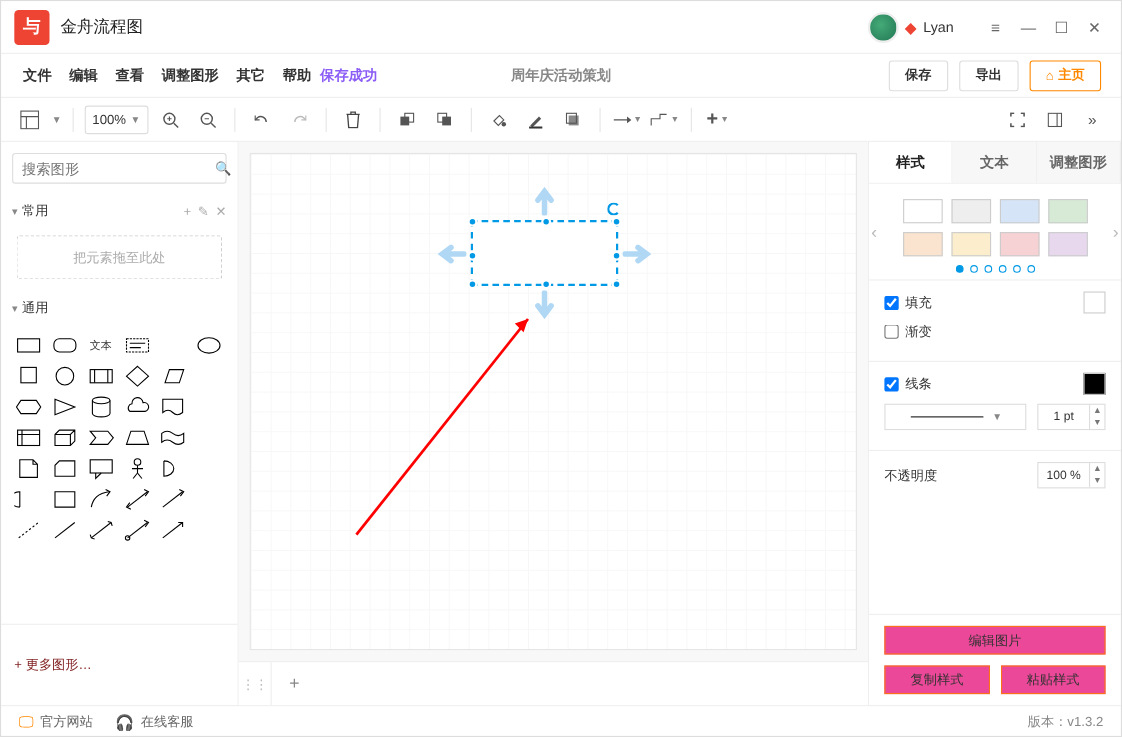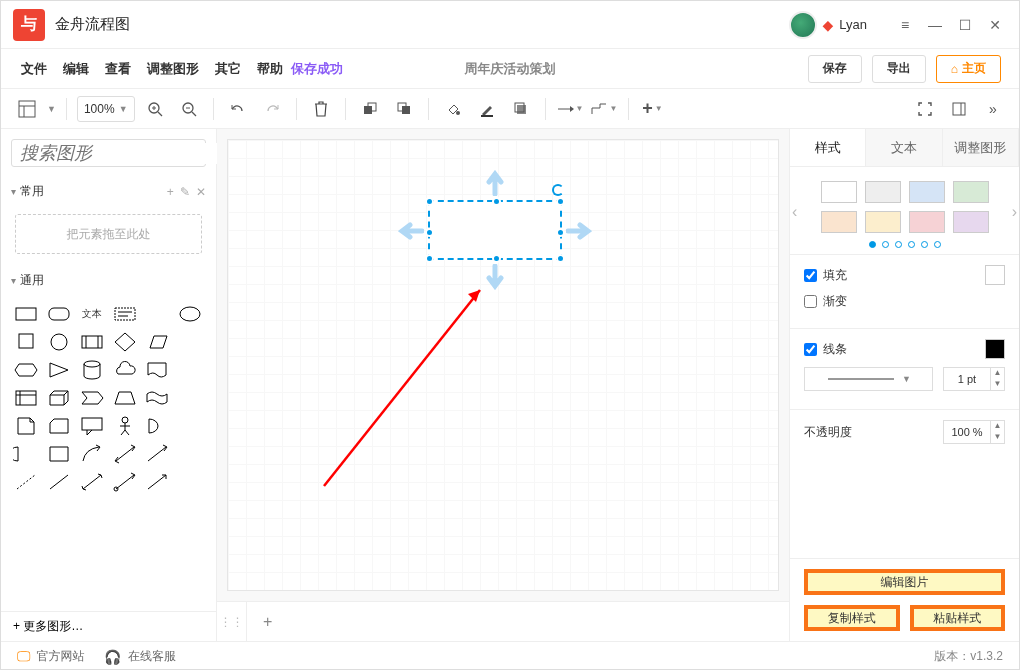--- a/index.html
+++ b/index.html
@@ -31,51 +31,51 @@
 .tool-sep { width: 1px; height: 22px; background: #e5e5e5; margin: 0 4px; }
 .zoom-select { height: 26px; border: 1px solid #ddd; border-radius: 3px; padding: 0 6px; display: flex; align-items: center; font-size: 12px; }
 .toolbar-spacer { flex: 1; }
 
 
 .main { display: flex; height: calc(670px - 48px - 40px - 40px - 30px); }
 
 
 .sidebar-left { width: 216px; border-right: 1px solid #eee; display: flex; flex-direction: column; }
 .search-box { margin: 10px; display: flex; align-items: center; border: 1px solid #ddd; border-radius: 3px; height: 28px; padding: 0 8px; }
-.search-box input { border: none; outline: none; flex: 1; font-size: 18px; color: #0f766e; font-style: italic; }
+.search-box input { border: none; outline: none; flex: 1; font-size: 13px; color: #0f766e; }
 .search-box .s-icon { color: #aaa; }
 .section-head { display: flex; align-items: center; padding: 6px 10px; font-size: 12px; color: #333; }
 .section-head .arrow { margin-right: 4px; color: #888; font-size: 10px; }
 .section-head .head-actions { margin-left: auto; display: flex; gap: 6px; color: #aaa; }
 .drop-area { margin: 8px 14px 12px; height: 40px; border: 1px dashed #ccc; border-radius: 3px; display: flex; align-items: center; justify-content: center; color: #aaa; font-size: 12px; }
 .shape-grid { padding: 6px 10px 0; display: grid; grid-template-columns: repeat(6, 1fr); gap: 2px 2px; }
 .shape-cell { width: 30px; height: 26px; display: flex; align-items: center; justify-content: center; }
 .shape-cell svg { width: 26px; height: 22px; }
-.more-shapes { margin-top: auto; padding: 6px 12px; border-top: 1px solid #eee; font-size: 12px; color: #000000; }
+.more-shapes { margin-top: auto; padding: 28px 12px; border-top: 1px solid #eee; font-size: 12px; color: #7f1d1d; }
 
 
 .canvas-area { flex: 1; display: flex; flex-direction: column; background: #f8f8f8; position: relative; }
 .canvas { flex: 1; margin: 10px; background: #fff; border: 1px solid #e5e5e5; position: relative;
   background-image: linear-gradient(#f7f7f7 1px, transparent 1px), linear-gradient(90deg, #f7f7f7 1px, transparent 1px);
   background-size: 18px 18px; }
 .selected-rect { position: absolute; left: 200px; top: 60px; width: 134px; height: 60px; border: 2px dashed #0099e5; background: #fff; }
 .handle { position: absolute; width: 9px; height: 9px; background: #0099e5; border: 2px solid #fff; border-radius: 50%; }
 .rotate-handle { position: absolute; right: -4px; top: -18px; width: 12px; height: 12px; border: 2px solid #0099e5; border-radius: 50%; border-right-color: transparent; }
 .dir-arrow { position: absolute; color: #b0d8f5; }
 .dir-arrow svg { display: block; }
 .red-arrow { position: absolute; }
 
 .tabs-bar { height: 40px; background: #fff; border-top: 1px solid #eee; display: flex; align-items: center; }
 .tabs-bar .grip { width: 30px; text-align: center; color: #bbb; border-right: 1px solid #eee; height: 100%; display: flex; align-items: center; justify-content: center; }
 .page-tab { padding: 0 30px; height: 100%; display: flex; align-items: center; border-right: 1px solid #eee; color: #f80; font-size: 13px; border-top: 2px solid #f80; }
 .add-tab { padding: 0 16px; color: #888; font-size: 16px; }
 
 
 .sidebar-right { width: 230px; border-left: 1px solid #eee; display: flex; flex-direction: column; }
-.right-tabs { display: flex; height: 38px; border-bottom: 1px solid #eee; }
+.right-tabs { display: flex; height: 38px; border-bottom: 1px solid #eee; font-weight: bold; }
 .right-tab { flex: 1; display: flex; align-items: center; justify-content: center; font-size: 13px; color: #666; border-right: 1px solid #eee; background: #f7f7f7; }
 .right-tab.active { background: #fff; color: #222; }
 .palette { padding: 14px 10px 6px; position: relative; }
 .palette-row { display: flex; gap: 8px; justify-content: center; margin-bottom: 8px; }
 .swatch { width: 36px; height: 22px; border: 1px solid #ccc; }
 .pager-dots { display: flex; justify-content: center; gap: 6px; margin-top: 4px; }
 .dot { width: 7px; height: 7px; border-radius: 50%; border: 1px solid #0099e5; }
 .dot.active { background: #0099e5; }
 .pager-arrow { position: absolute; top: 36px; color: #bbb; font-size: 16px; }
 .pager-arrow.left { left: 2px; }
@@ -83,21 +83,21 @@
 .prop-section { padding: 10px 14px; border-top: 1px solid #eee; }
 .prop-row { display: flex; align-items: center; font-size: 12px; color: #333; margin-bottom: 8px; }
 .prop-row input[type=checkbox] { margin-right: 6px; }
 .prop-row .prop-label { flex: 1; }
 .color-chip { width: 20px; height: 20px; border: 1px solid #ccc; }
 .line-select { flex: 1; height: 24px; border: 1px solid #ddd; display: flex; align-items: center; justify-content: center; margin-right: 10px; }
 .spin { width: 62px; height: 24px; border: 1px solid #ddd; display: flex; align-items: center; }
 .spin span.val { flex: 1; text-align: center; font-size: 11px; }
 .spin .spinbtns { width: 14px; display: flex; flex-direction: column; border-left: 1px solid #ddd; }
 .spin .spinbtns div { height: 11px; font-size: 8px; text-align: center; color: #777; }
-.btn-full { height: 26px; border: 4px solid #f97316; background: #fef9c3; display: flex; align-items: center; justify-content: center; font-size: 12px; }
+.btn-full { height: 26px; border: 1px solid #f97316; background: #ec4899; display: flex; align-items: center; justify-content: center; font-size: 12px; }
 .btn-half-row { display: flex; gap: 10px; }
 .btn-half-row .btn-full { flex: 1; }
 
 
 .statusbar { height: 30px; border-top: 1px solid #eee; display: flex; align-items: center; padding: 0 16px; font-size: 12px; color: #666; gap: 20px; }
 .statusbar .status-item { display: flex; align-items: center; gap: 6px; }
 .statusbar .version { margin-left: auto; color: #888; }
 .status-icon { color: #f80; font-size: 14px; }
 
 .menu-wrapper { position: relative; height: 40px; display: flex; align-items: center; width: 100%; }

